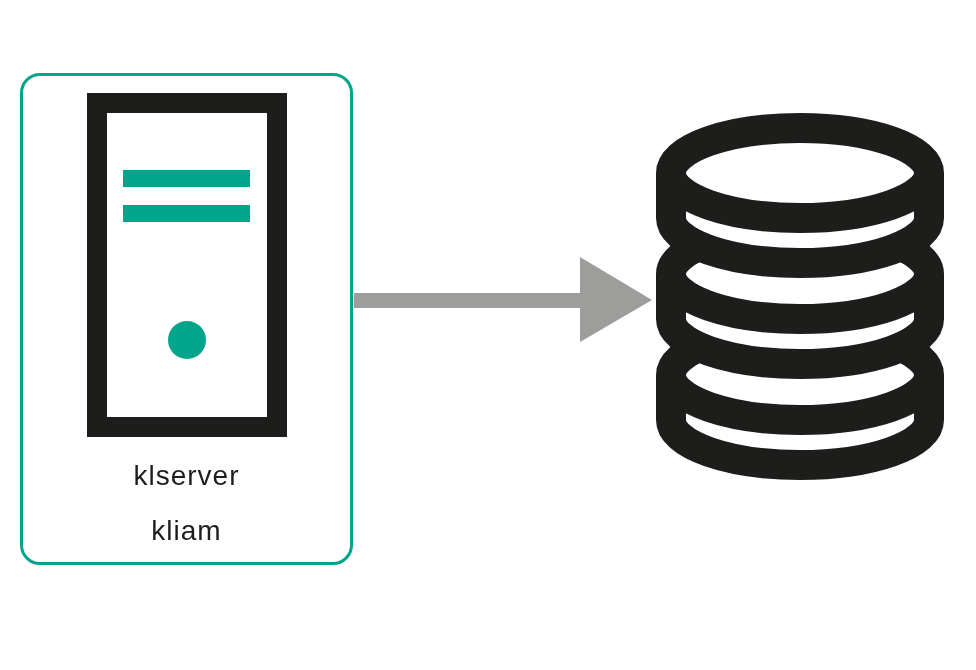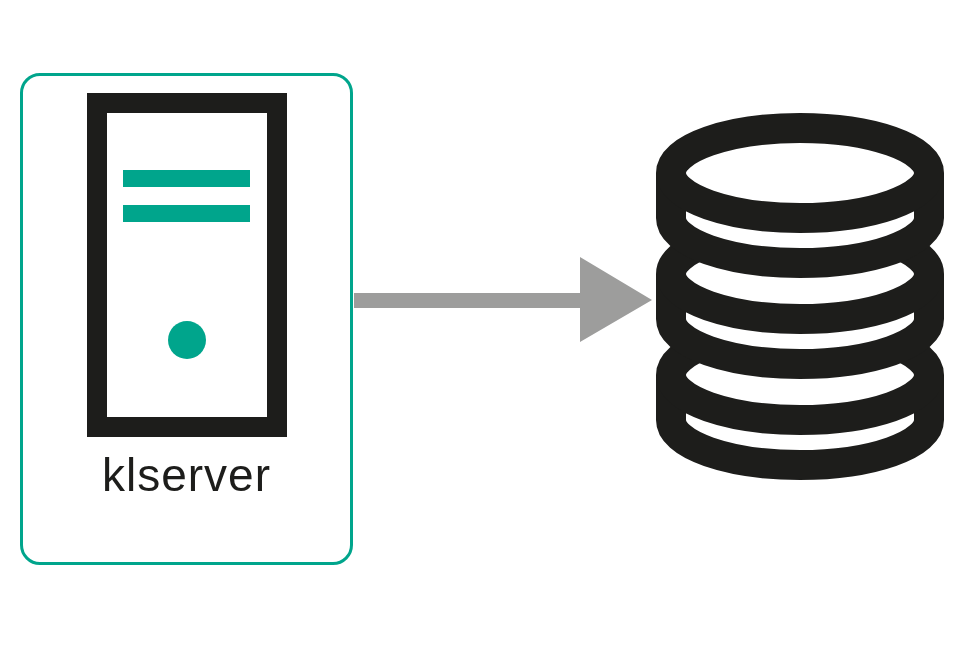--- a/index.html
+++ b/index.html
@@ -29,21 +29,21 @@
   .bar1{top:170px;}
   .bar2{top:205px;}
   .led{
     left:168px;top:321px;width:38px;height:38px;
     border-radius:50%;background:#00A58C;
   }
   
   .node-label{
     left:20px;top:448px;width:333px;
     text-align:center;
-    font-size:46px;line-height:55px;letter-spacing:1px;
+    font-size:28px;line-height:55px;letter-spacing:1px;
     color:#1D1D1B;
   }
   .node-label span{display:block;}
   
   .arrow-svg{left:354px;top:255px;}
   
   .db-svg{left:656px;top:113px;}
 </style>
 </head>
 <body>
@@ -52,20 +52,21 @@
 
   <div class="abs node-box"></div>
 
   <div class="abs tower"></div>
   <div class="abs drive-bar bar1"></div>
   <div class="abs drive-bar bar2"></div>
   <div class="abs led"></div>
 
   <div class="abs node-label">
     <span>klserver</span>
+    <span>kliam</span>
   </div>
 
   <svg class="abs arrow-svg" width="298" height="90" viewBox="0 0 298 90">
     <polygon points="0,38 226,38 226,2 298,45 226,87 226,53 0,53" fill="#9D9D9C"></polygon>
   </svg>
 
   <svg class="abs db-svg" width="288" height="368" viewBox="0 0 288 368">
     <g stroke="#1D1D1B" stroke-width="30" fill="#FFFFFF">
 
       <path d="M15,262 V307 A129,45 0 0 0 273,307 V262"></path>

